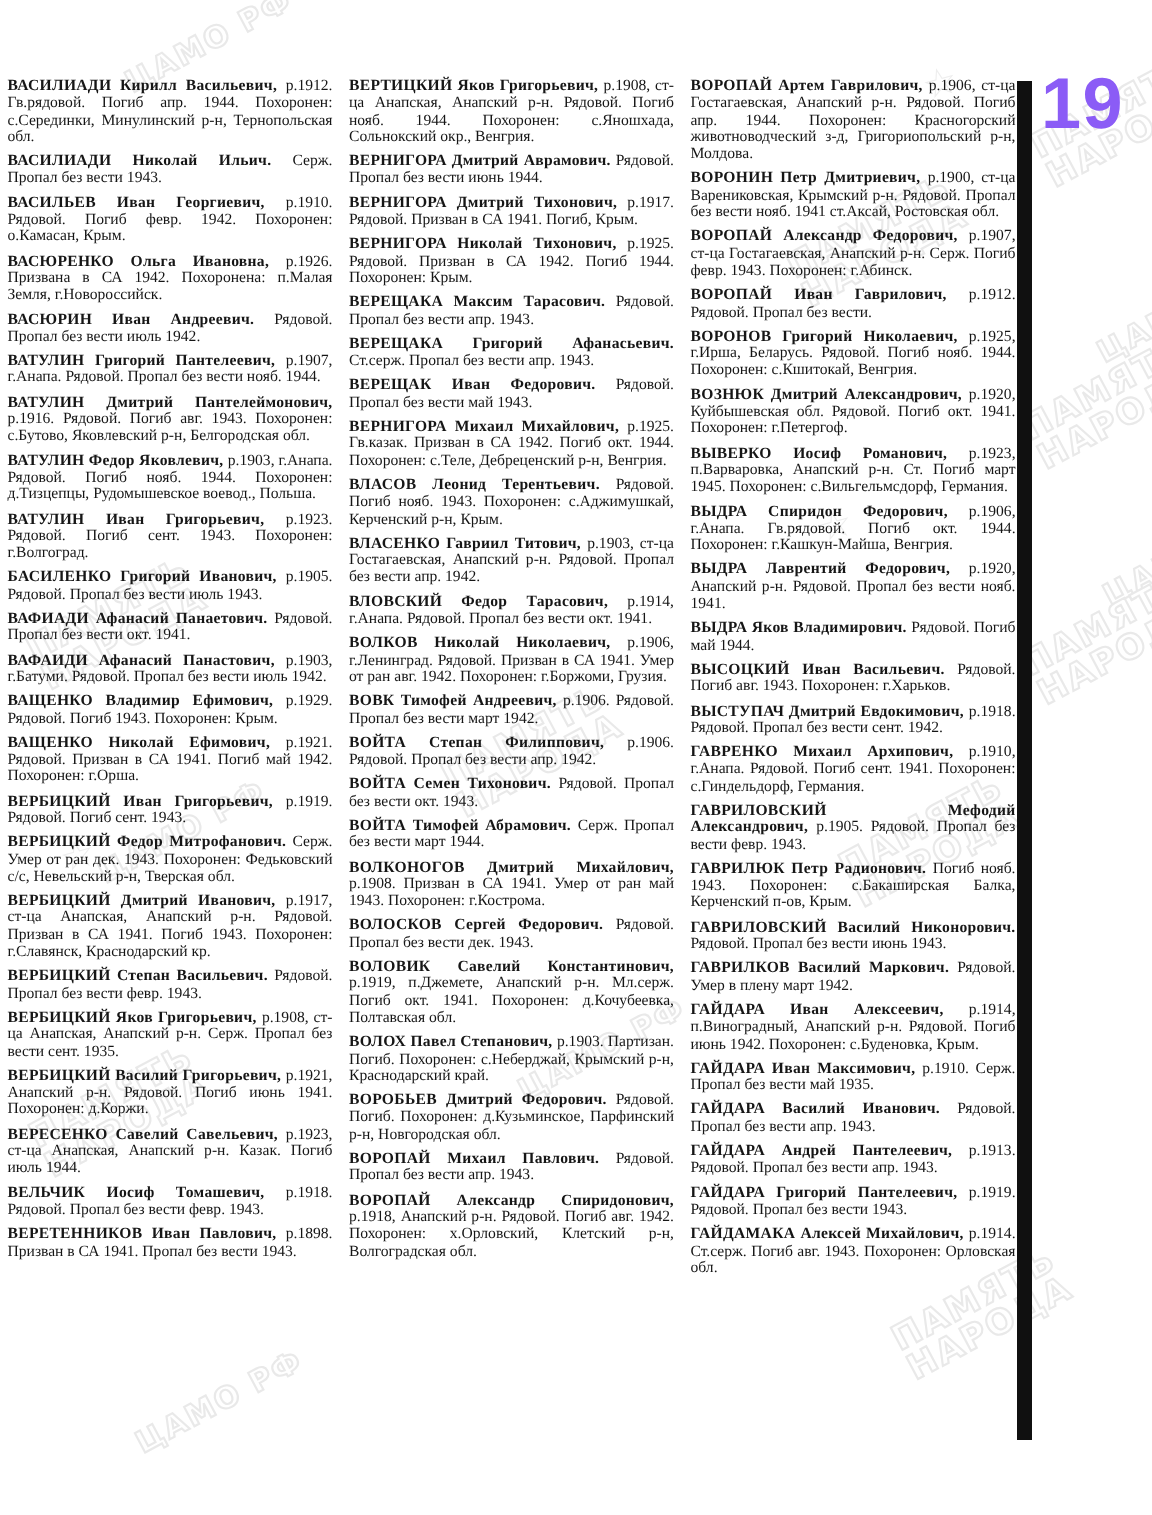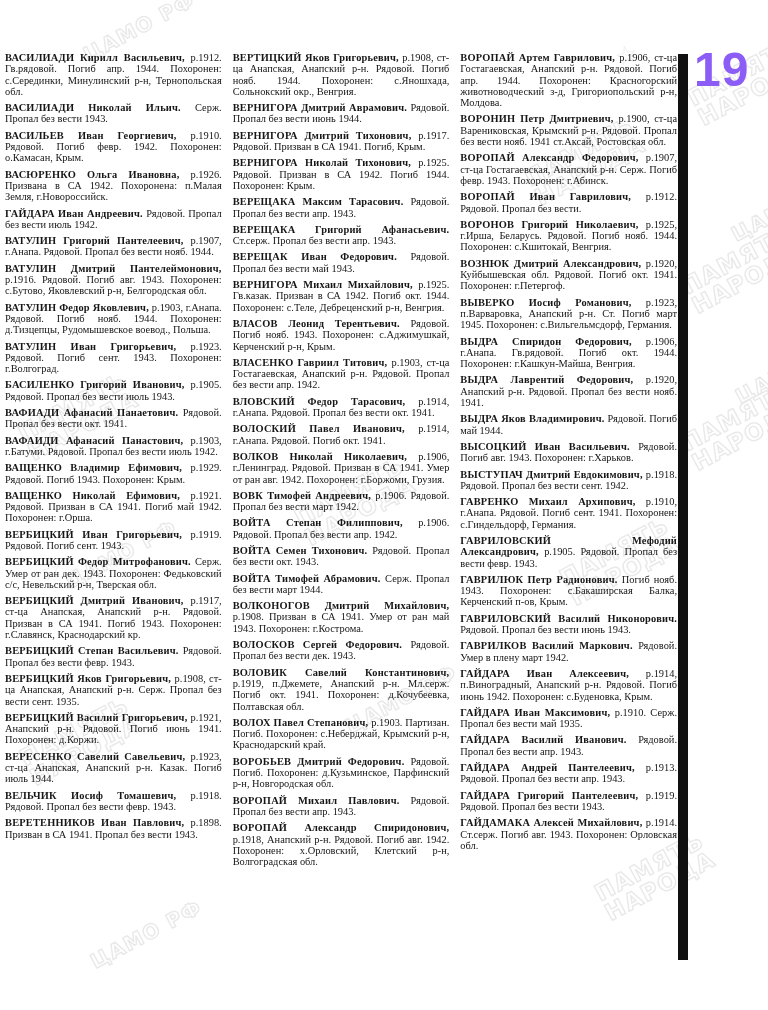--- a/index.html
+++ b/index.html
@@ -98,21 +98,21 @@
     <div class="wm-star" style="left:40px;top:555px;">☆</div>
     <div class="wm-star" style="left:615px;top:40px;">☆</div>
   </div>
 
   <div class="columns">
     <div class="col">
         <div class="entry"><b>ВАСИЛИАДИ Кирилл Васильевич, </b><span>р.1912. Гв.рядовой. Погиб апр. 1944. Похоронен: с.Серединки, Минулинский р-н, Тернопольская обл.</span></div>
         <div class="entry"><b>ВАСИЛИАДИ Николай Ильич. </b><span>Серж. Пропал без вести 1943.</span></div>
         <div class="entry"><b>ВАСИЛЬЕВ Иван Георгиевич, </b><span>р.1910. Рядовой. Погиб февр. 1942. Похоронен: о.Камасан, Крым.</span></div>
         <div class="entry"><b>ВАСЮРЕНКО Ольга Ивановна, </b><span>р.1926. Призвана в СА 1942. Похоронена: п.Малая Земля, г.Новороссийск.</span></div>
-        <div class="entry"><b>ГАЙДАРА Иван Андреевич. </b><span>Рядовой. Пропал без вести июль 1942.</span></div>
+        <div class="entry"><b>ВАСЮРИН Иван Андреевич. </b><span>Рядовой. Пропал без вести июль 1942.</span></div>
         <div class="entry"><b>ВАТУЛИН Григорий Пантелеевич, </b><span>р.1907, г.Анапа. Рядовой. Пропал без вести нояб. 1944.</span></div>
         <div class="entry"><b>ВАТУЛИН Дмитрий Пантелеймонович, </b><span>р.1916. Рядовой. Погиб авг. 1943. Похоронен: с.Бутово, Яковлевский р-н, Белгородская обл.</span></div>
         <div class="entry"><b>ВАТУЛИН Федор Яковлевич, </b><span>р.1903, г.Анапа. Рядовой. Погиб нояб. 1944. Похоронен: д.Тизцепцы, Рудомышевское воевод., Польша.</span></div>
         <div class="entry"><b>ВАТУЛИН Иван Григорьевич, </b><span>р.1923. Рядовой. Погиб сент. 1943. Похоронен: г.Волгоград.</span></div>
         <div class="entry"><b>БАСИЛЕНКО Григорий Иванович, </b><span>р.1905. Рядовой. Пропал без вести июль 1943.</span></div>
         <div class="entry"><b>ВАФИАДИ Афанасий Панаетович. </b><span>Рядовой. Пропал без вести окт. 1941.</span></div>
         <div class="entry"><b>ВАФАИДИ Афанасий Панастович, </b><span>р.1903, г.Батуми. Рядовой. Пропал без вести июль 1942.</span></div>
         <div class="entry"><b>ВАЩЕНКО Владимир Ефимович, </b><span>р.1929. Рядовой. Погиб 1943. Похоронен: Крым.</span></div>
         <div class="entry"><b>ВАЩЕНКО Николай Ефимович, </b><span>р.1921. Рядовой. Призван в СА 1941. Погиб май 1942. Похоронен: г.Орша.</span></div>
         <div class="entry"><b>ВЕРБИЦКИЙ Иван Григорьевич, </b><span>р.1919. Рядовой. Погиб сент. 1943.</span></div>
@@ -130,21 +130,20 @@
         <div class="entry"><b>ВЕРНИГОРА Дмитрий Аврамович. </b><span>Рядовой. Пропал без вести июнь 1944.</span></div>
         <div class="entry"><b>ВЕРНИГОРА Дмитрий Тихонович, </b><span>р.1917. Рядовой. Призван в СА 1941. Погиб, Крым.</span></div>
         <div class="entry"><b>ВЕРНИГОРА Николай Тихонович, </b><span>р.1925. Рядовой. Призван в СА 1942. Погиб 1944. Похоронен: Крым.</span></div>
         <div class="entry"><b>ВЕРЕЩАКА Максим Тарасович. </b><span>Рядовой. Пропал без вести апр. 1943.</span></div>
         <div class="entry"><b>ВЕРЕЩАКА Григорий Афанасьевич. </b><span>Ст.серж. Пропал без вести апр. 1943.</span></div>
         <div class="entry"><b>ВЕРЕЩАК Иван Федорович. </b><span>Рядовой. Пропал без вести май 1943.</span></div>
         <div class="entry"><b>ВЕРНИГОРА Михаил Михайлович, </b><span>р.1925. Гв.казак. Призван в СА 1942. Погиб окт. 1944. Похоронен: с.Теле, Дебреценский р-н, Венгрия.</span></div>
         <div class="entry"><b>ВЛАСОВ Леонид Терентьевич. </b><span>Рядовой. Погиб нояб. 1943. Похоронен: с.Аджимушкай, Керченский р-н, Крым.</span></div>
         <div class="entry"><b>ВЛАСЕНКО Гавриил Титович, </b><span>р.1903, ст-ца Гостагаевская, Анапский р-н. Рядовой. Пропал без вести апр. 1942.</span></div>
         <div class="entry"><b>ВЛОВСКИЙ Федор Тарасович, </b><span>р.1914, г.Анапа. Рядовой. Пропал без вести окт. 1941.</span></div>
-        <div class="entry"><b>ВОЛОСКИЙ Павел Иванович, </b><span>р.1914, г.Анапа. Рядовой. Погиб окт. 1941.</span></div>
         <div class="entry"><b>ВОЛКОВ Николай Николаевич, </b><span>р.1906, г.Ленинград. Рядовой. Призван в СА 1941. Умер от ран авг. 1942. Похоронен: г.Боржоми, Грузия.</span></div>
         <div class="entry"><b>ВОВК Тимофей Андреевич, </b><span>р.1906. Рядовой. Пропал без вести март 1942.</span></div>
         <div class="entry"><b>ВОЙТА Степан Филиппович, </b><span>р.1906. Рядовой. Пропал без вести апр. 1942.</span></div>
         <div class="entry"><b>ВОЙТА Семен Тихонович. </b><span>Рядовой. Пропал без вести окт. 1943.</span></div>
         <div class="entry"><b>ВОЙТА Тимофей Абрамович. </b><span>Серж. Пропал без вести март 1944.</span></div>
         <div class="entry"><b>ВОЛКОНОГОВ Дмитрий Михайлович, </b><span>р.1908. Призван в СА 1941. Умер от ран май 1943. Похоронен: г.Кострома.</span></div>
         <div class="entry"><b>ВОЛОСКОВ Сергей Федорович. </b><span>Рядовой. Пропал без вести дек. 1943.</span></div>
         <div class="entry"><b>ВОЛОВИК Савелий Константинович, </b><span>р.1919, п.Джемете, Анапский р-н. Мл.серж. Погиб окт. 1941. Похоронен: д.Кочубеевка, Полтавская обл.</span></div>
         <div class="entry"><b>ВОЛОХ Павел Степанович, </b><span>р.1903. Партизан. Погиб. Похоронен: с.Неберджай, Крымский р-н, Краснодарский край.</span></div>
         <div class="entry"><b>ВОРОБЬЕВ Дмитрий Федорович. </b><span>Рядовой. Погиб. Похоронен: д.Кузьминское, Парфинский р-н, Новгородская обл.</span></div>

